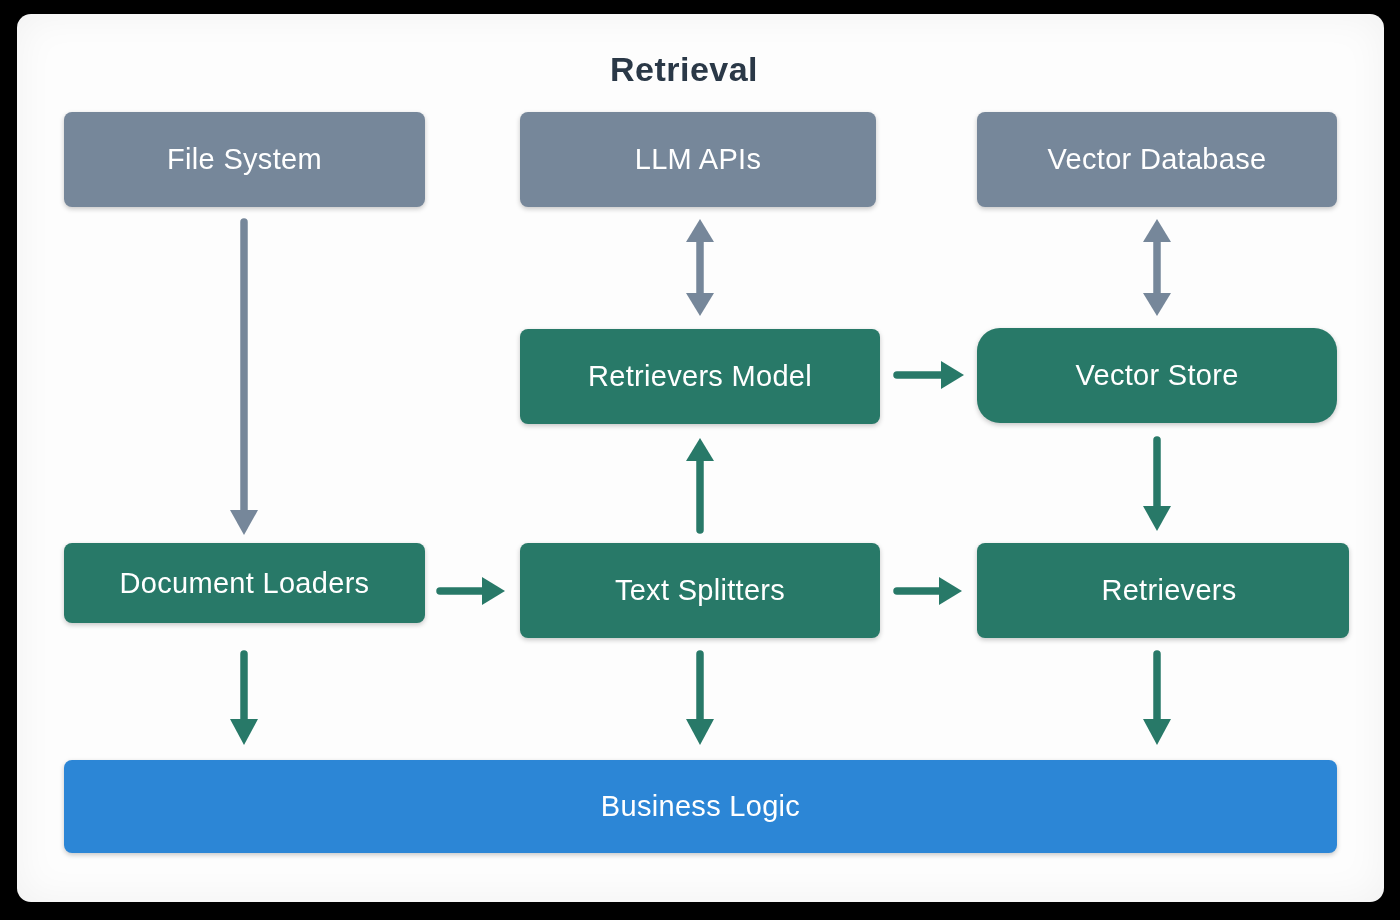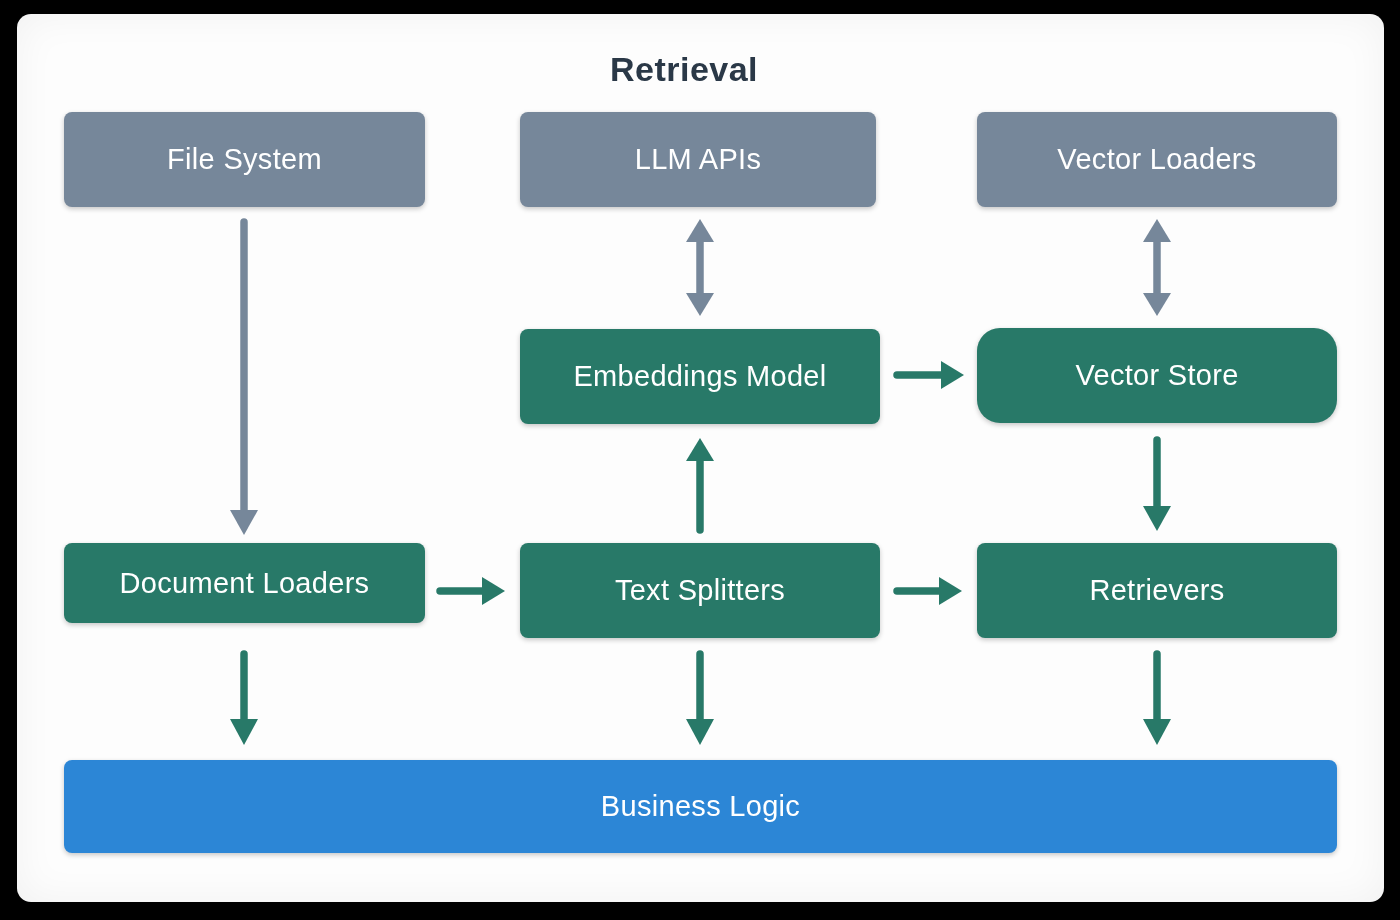--- a/index.html
+++ b/index.html
@@ -54,21 +54,21 @@
   .node-green { background: #287968; }
   .node-blue  { background: #2c86d6; }
 
   .n-file-system      { left: 64px;  top: 112px; width: 361px;  height: 95px; }
   .n-llm-apis         { left: 520px; top: 112px; width: 356px;  height: 95px; }
   .n-vector-database  { left: 977px; top: 112px; width: 360px;  height: 95px; }
   .n-embeddings-model { left: 520px; top: 329px; width: 360px;  height: 95px; }
   .n-vector-store     { left: 977px; top: 328px; width: 360px;  height: 95px; border-radius: 23px; }
   .n-document-loaders { left: 64px;  top: 543px; width: 361px;  height: 80px; }
   .n-text-splitters   { left: 520px; top: 543px; width: 360px;  height: 95px; }
-  .n-retrievers       { left: 977px; top: 543px; width: 360px;  height: 95px; }
+  .n-retrievers       { left: 977px; top: 543px; width: 360px;  height: 95px; padding-left: 12px; }
   .n-business-logic   { left: 64px;  top: 760px; width: 1273px; height: 93px; }
 
   .arrows {
     position: absolute;
     left: 0;
     top: 0;
     width: 1400px;
     height: 920px;
     pointer-events: none;
   }
@@ -87,24 +87,24 @@
 
   <div class="diagram-title">Retrieval</div>
 
   <div class="node node-gray n-file-system">
     <span>File System</span>
   </div>
   <div class="node node-gray n-llm-apis">
     <span>LLM APIs</span>
   </div>
   <div class="node node-gray n-vector-database">
-    <span>Vector Loaders</span>
+    <span>Vector Database</span>
   </div>
   <div class="node node-green n-embeddings-model">
-    <span>Embeddings Model</span>
+    <span>Retrievers Model</span>
   </div>
   <div class="node node-green n-vector-store">
     <span>Vector Store</span>
   </div>
   <div class="node node-green n-document-loaders">
     <span>Document Loaders</span>
   </div>
   <div class="node node-green n-text-splitters">
     <span>Text Splitters</span>
   </div>

